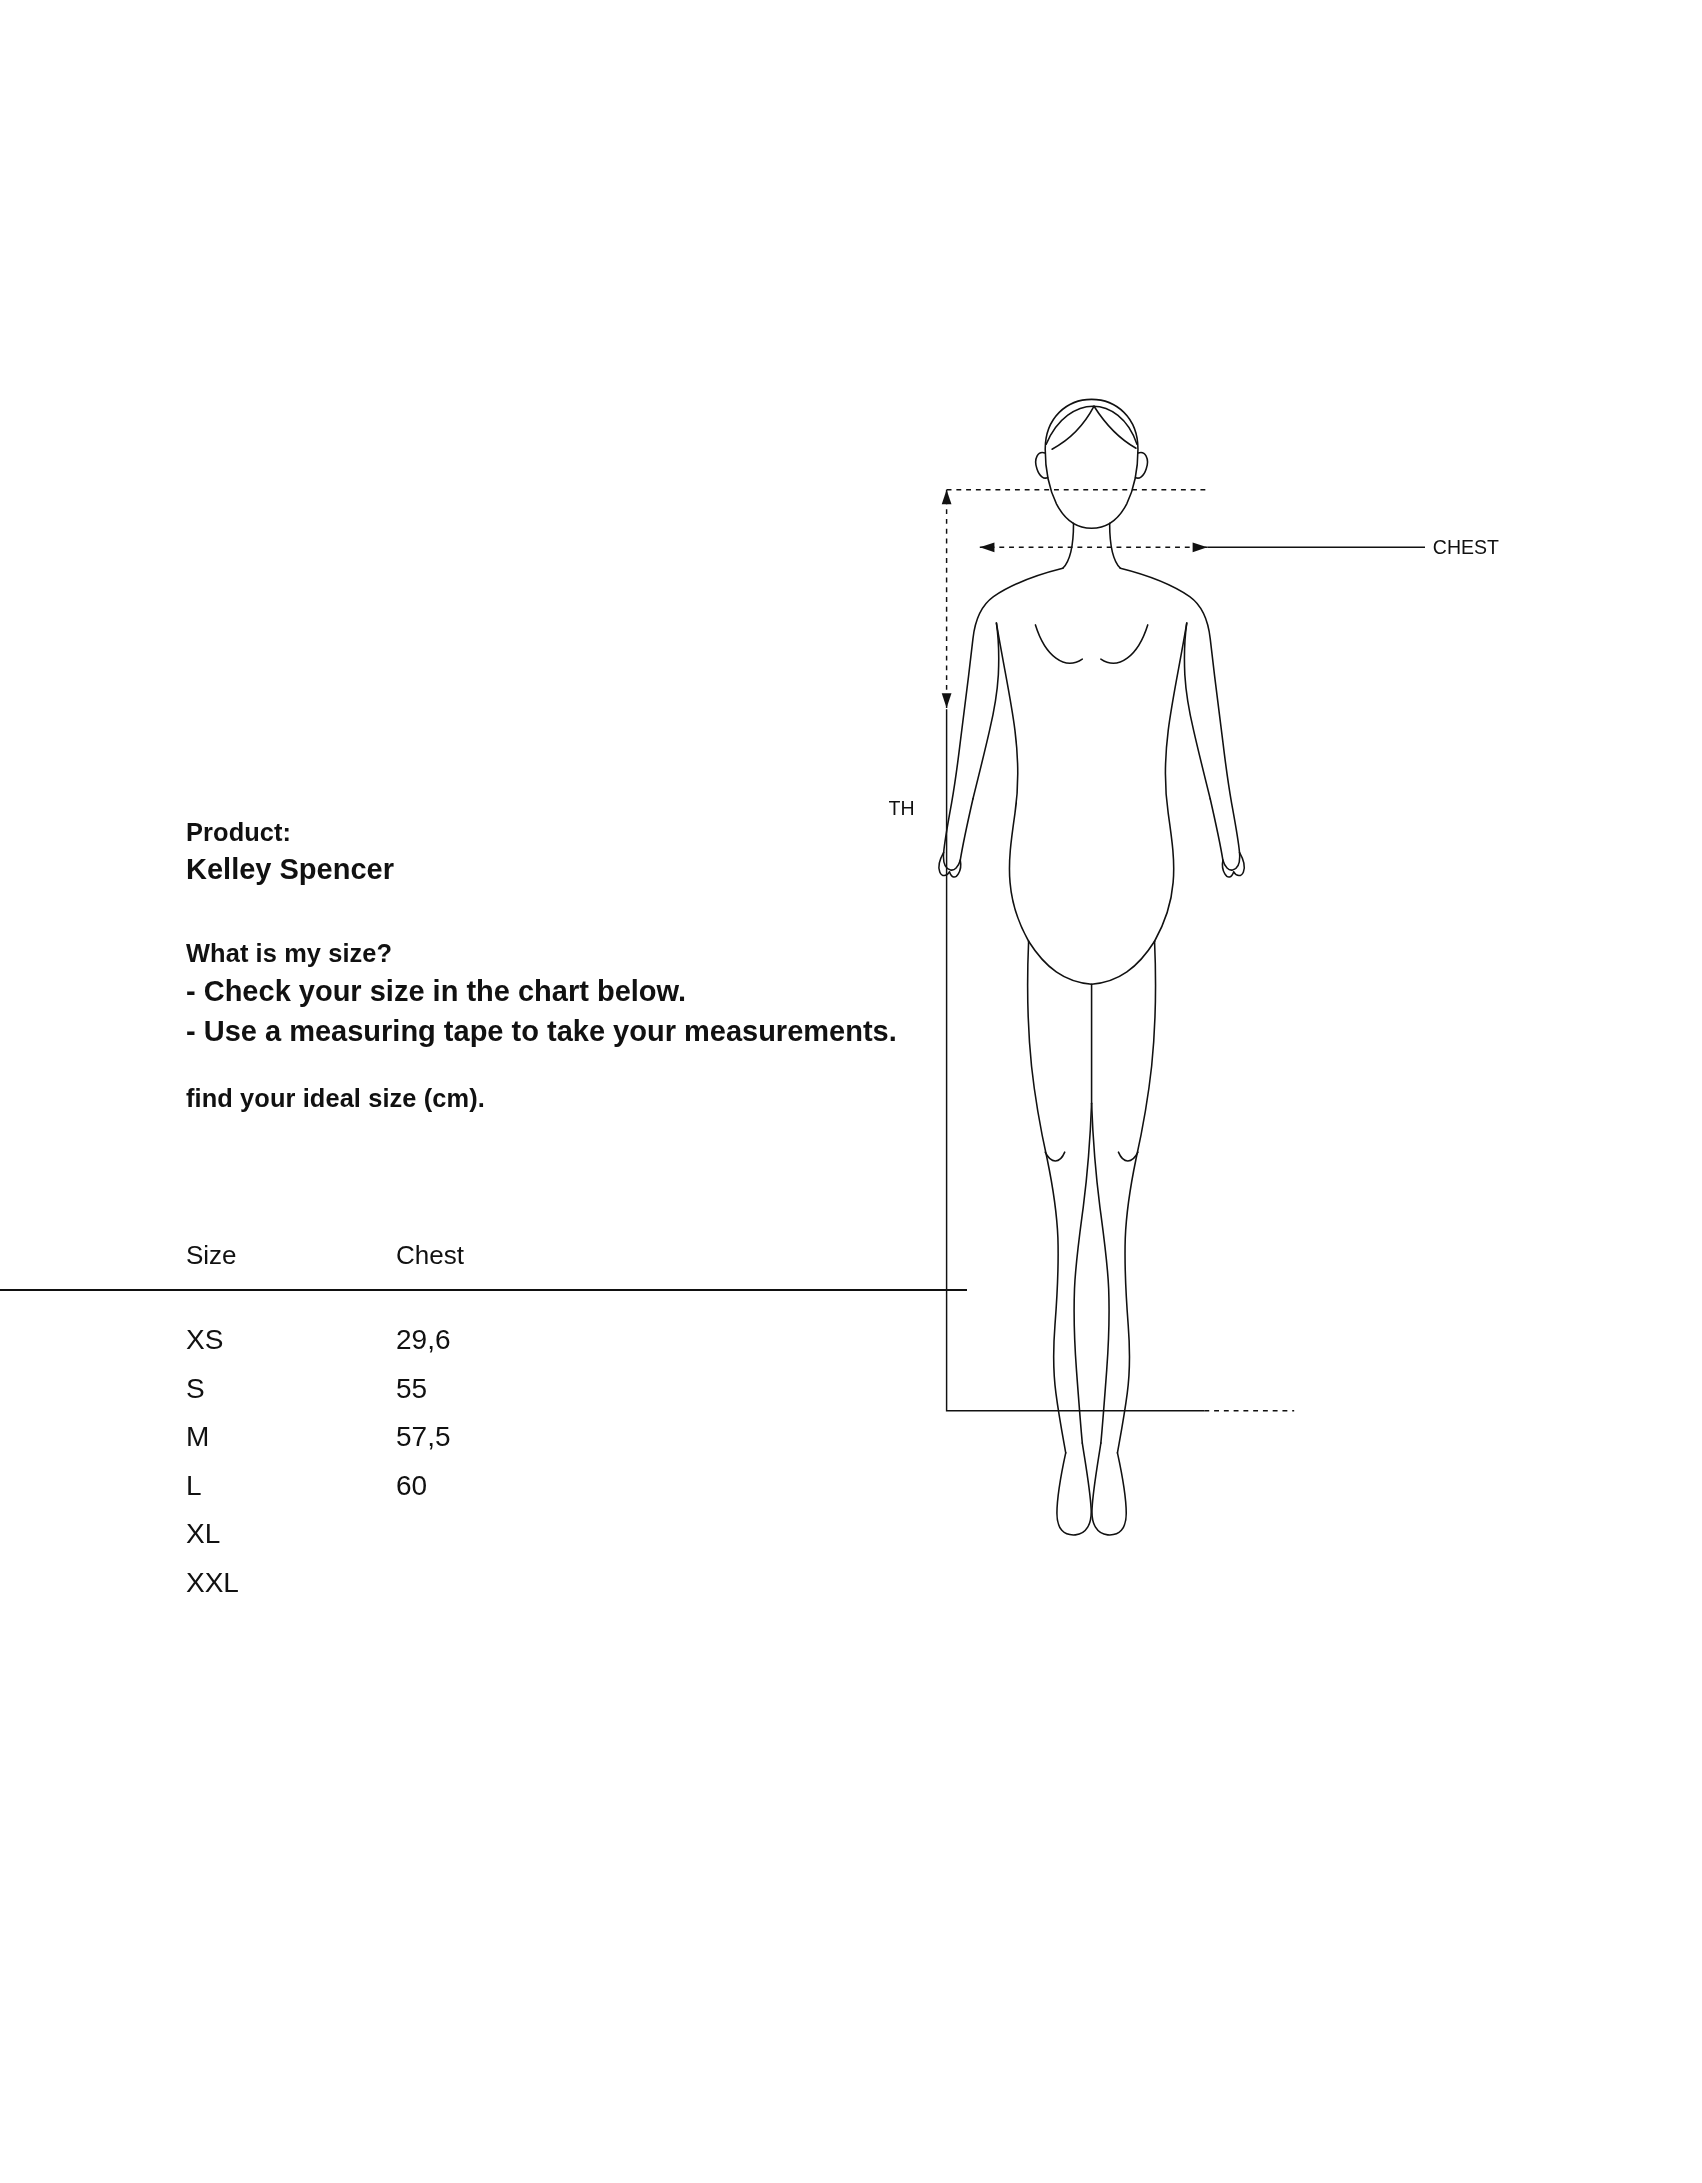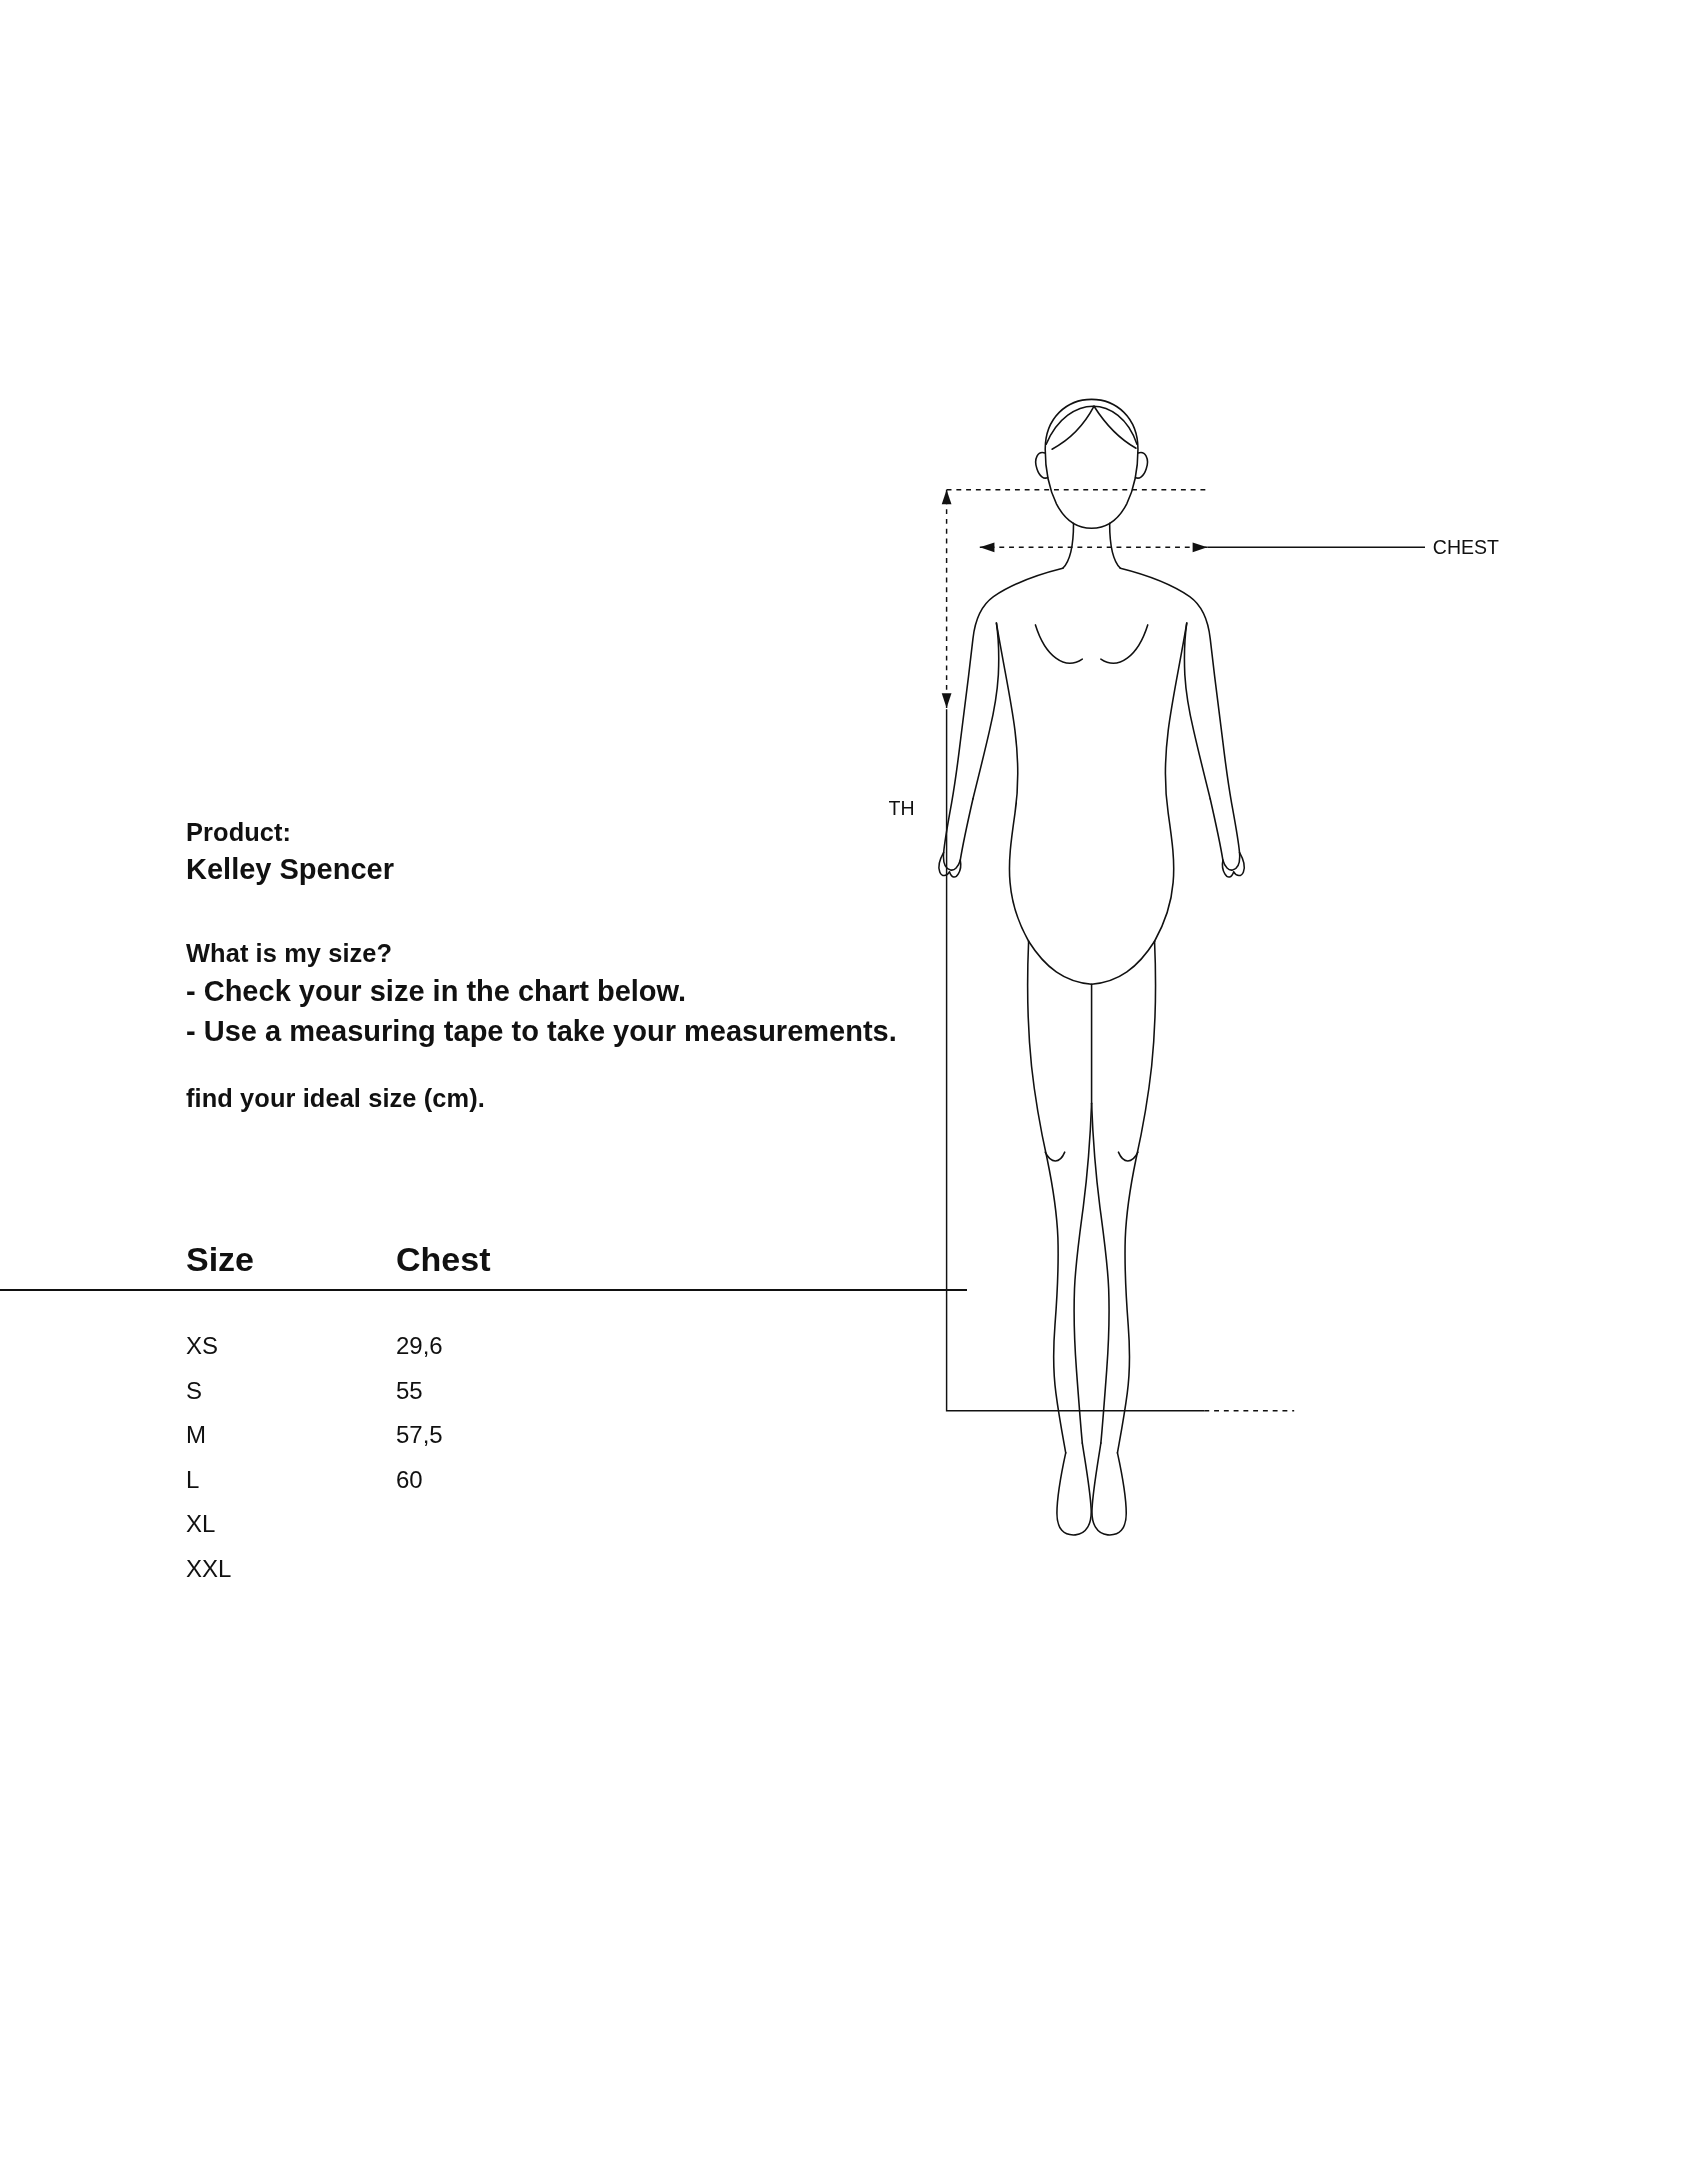--- a/index.html
+++ b/index.html
@@ -46,39 +46,39 @@
 
   
   .size-table {
     position: absolute;
     left: 186px;
     top: 1240px;
     width: 791px;
   }
   .table-header-row {
     display: flex;
-    font-size: 34px;
-    font-weight: bold;
+    font-size: 26px;
+    font-weight: normal;
     padding-bottom: 10.7px;
     justify-content: flex-end;
   }
   .table-rule {
     position: absolute;
     left: -186px;
     top: 49px;
     width: 967px;
     height: 1.5px;
     background: #111111;
   }
   .table-body {
     margin-top: 35px;
   }
   .table-row {
     display: flex;
-    font-size: 24px;
+    font-size: 28px;
     line-height: 1.0;
     padding: 9.8px 0 10.7px 0;
   }
   .cell-size {
     width: 210px;
     flex: 0 0 210px;
   }
   .cell-chest {
     flex: 1 1 auto;
   }

